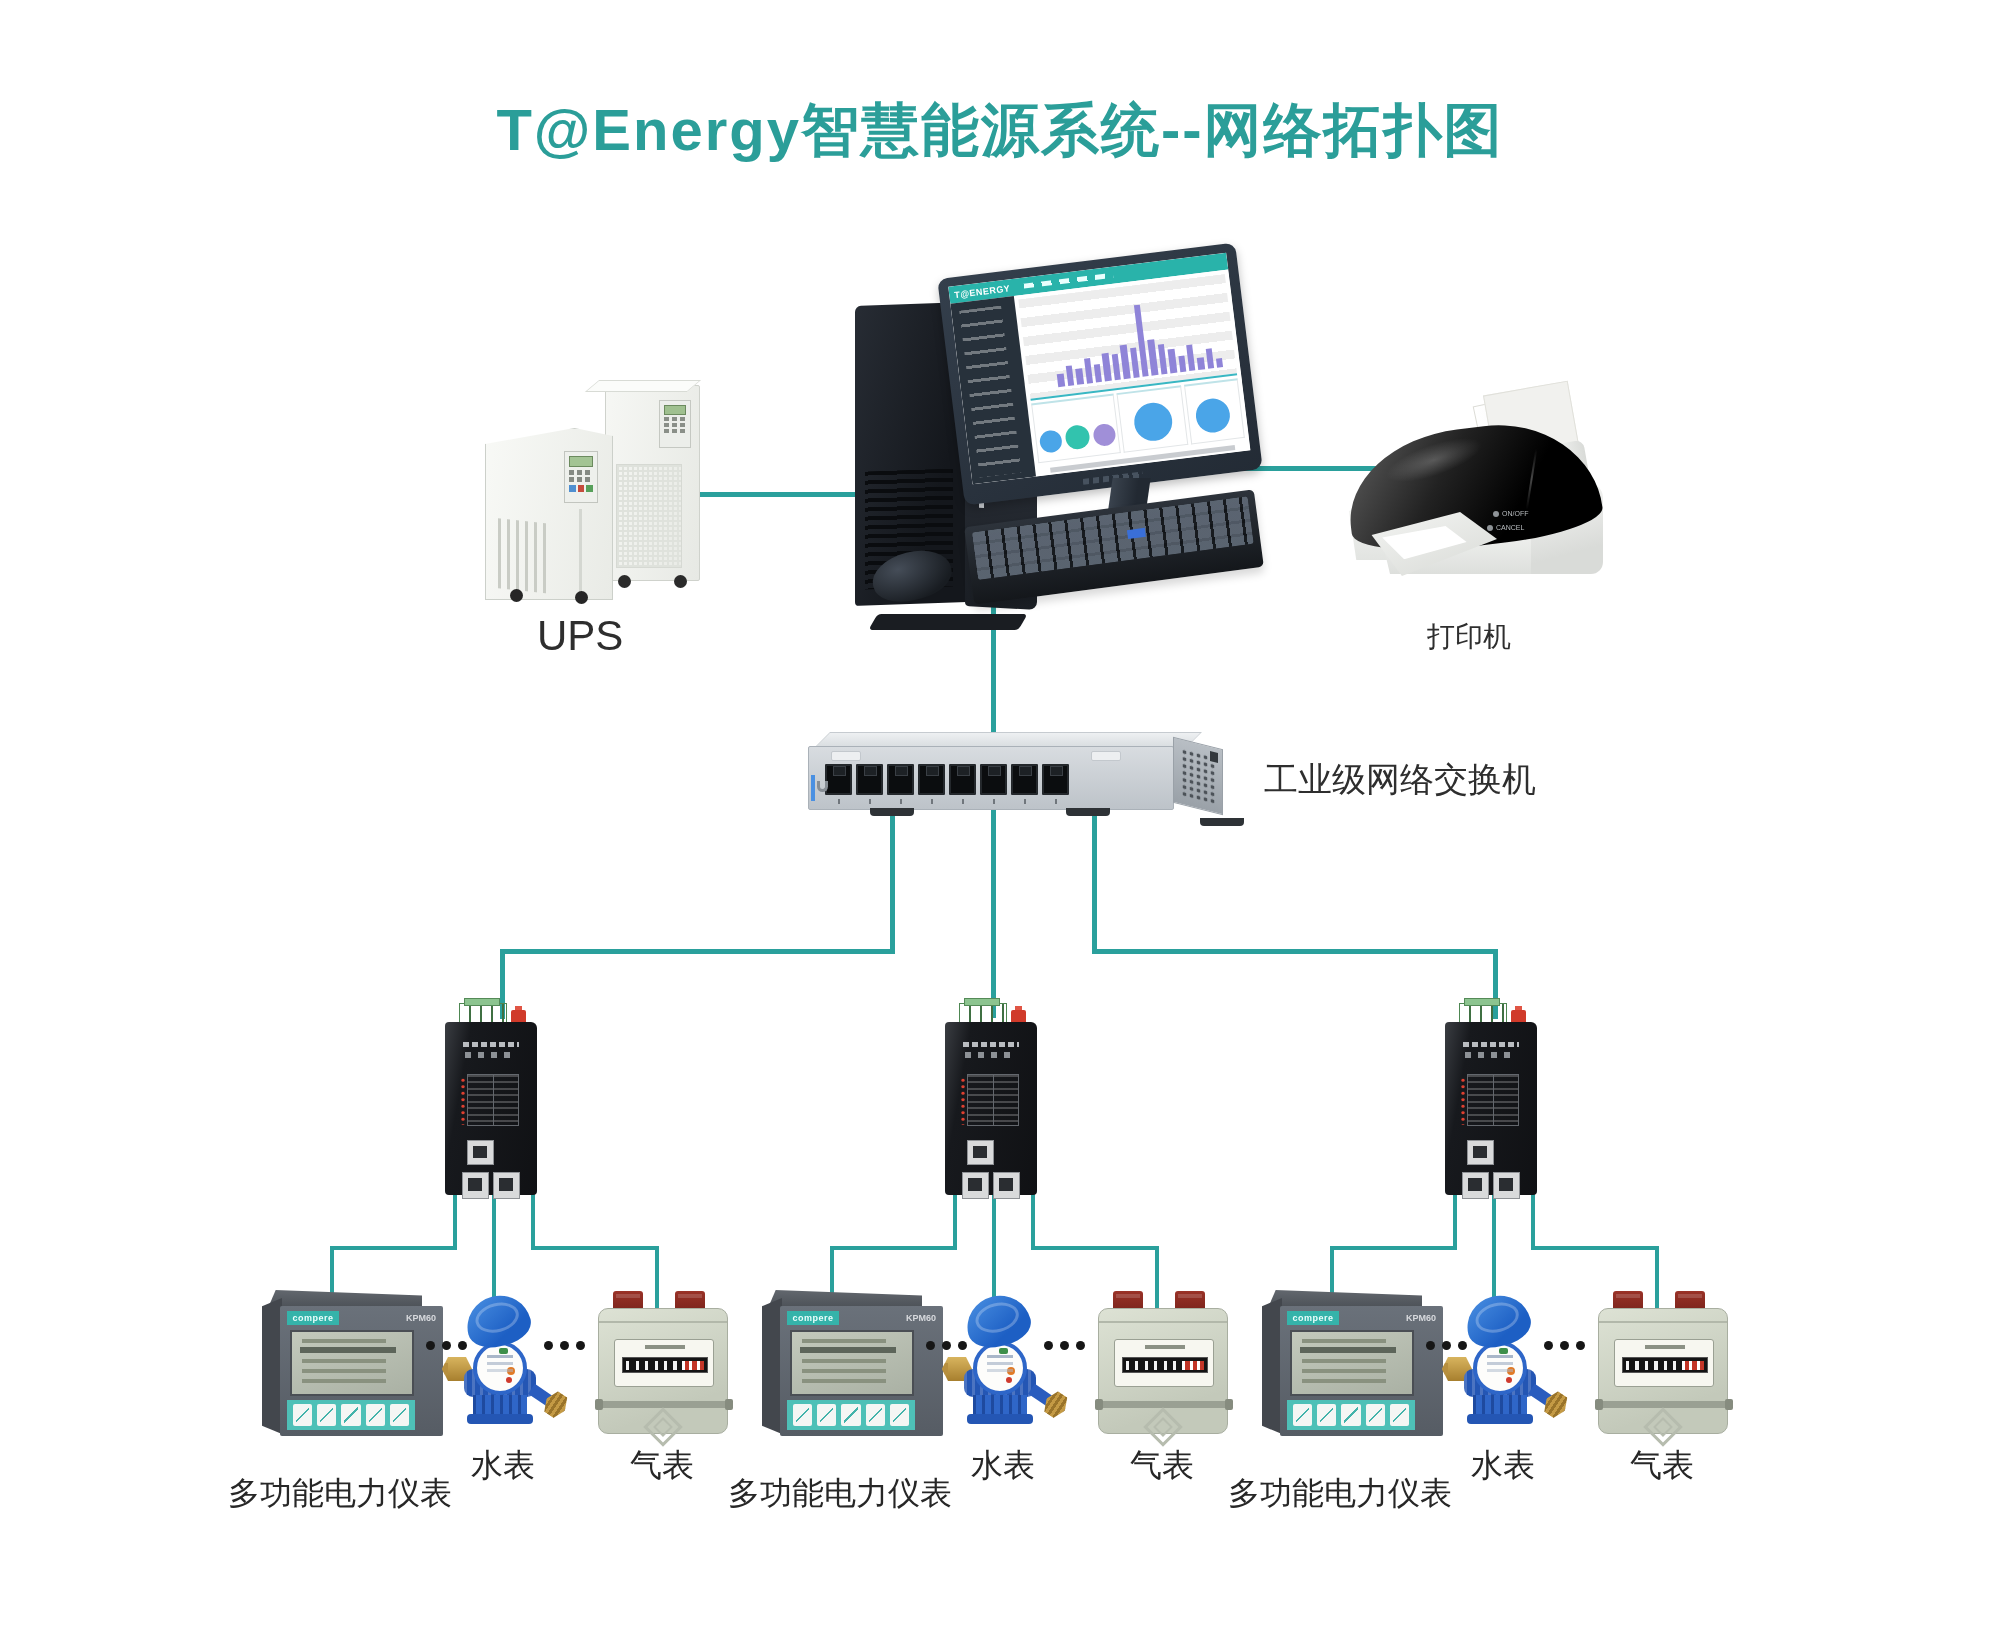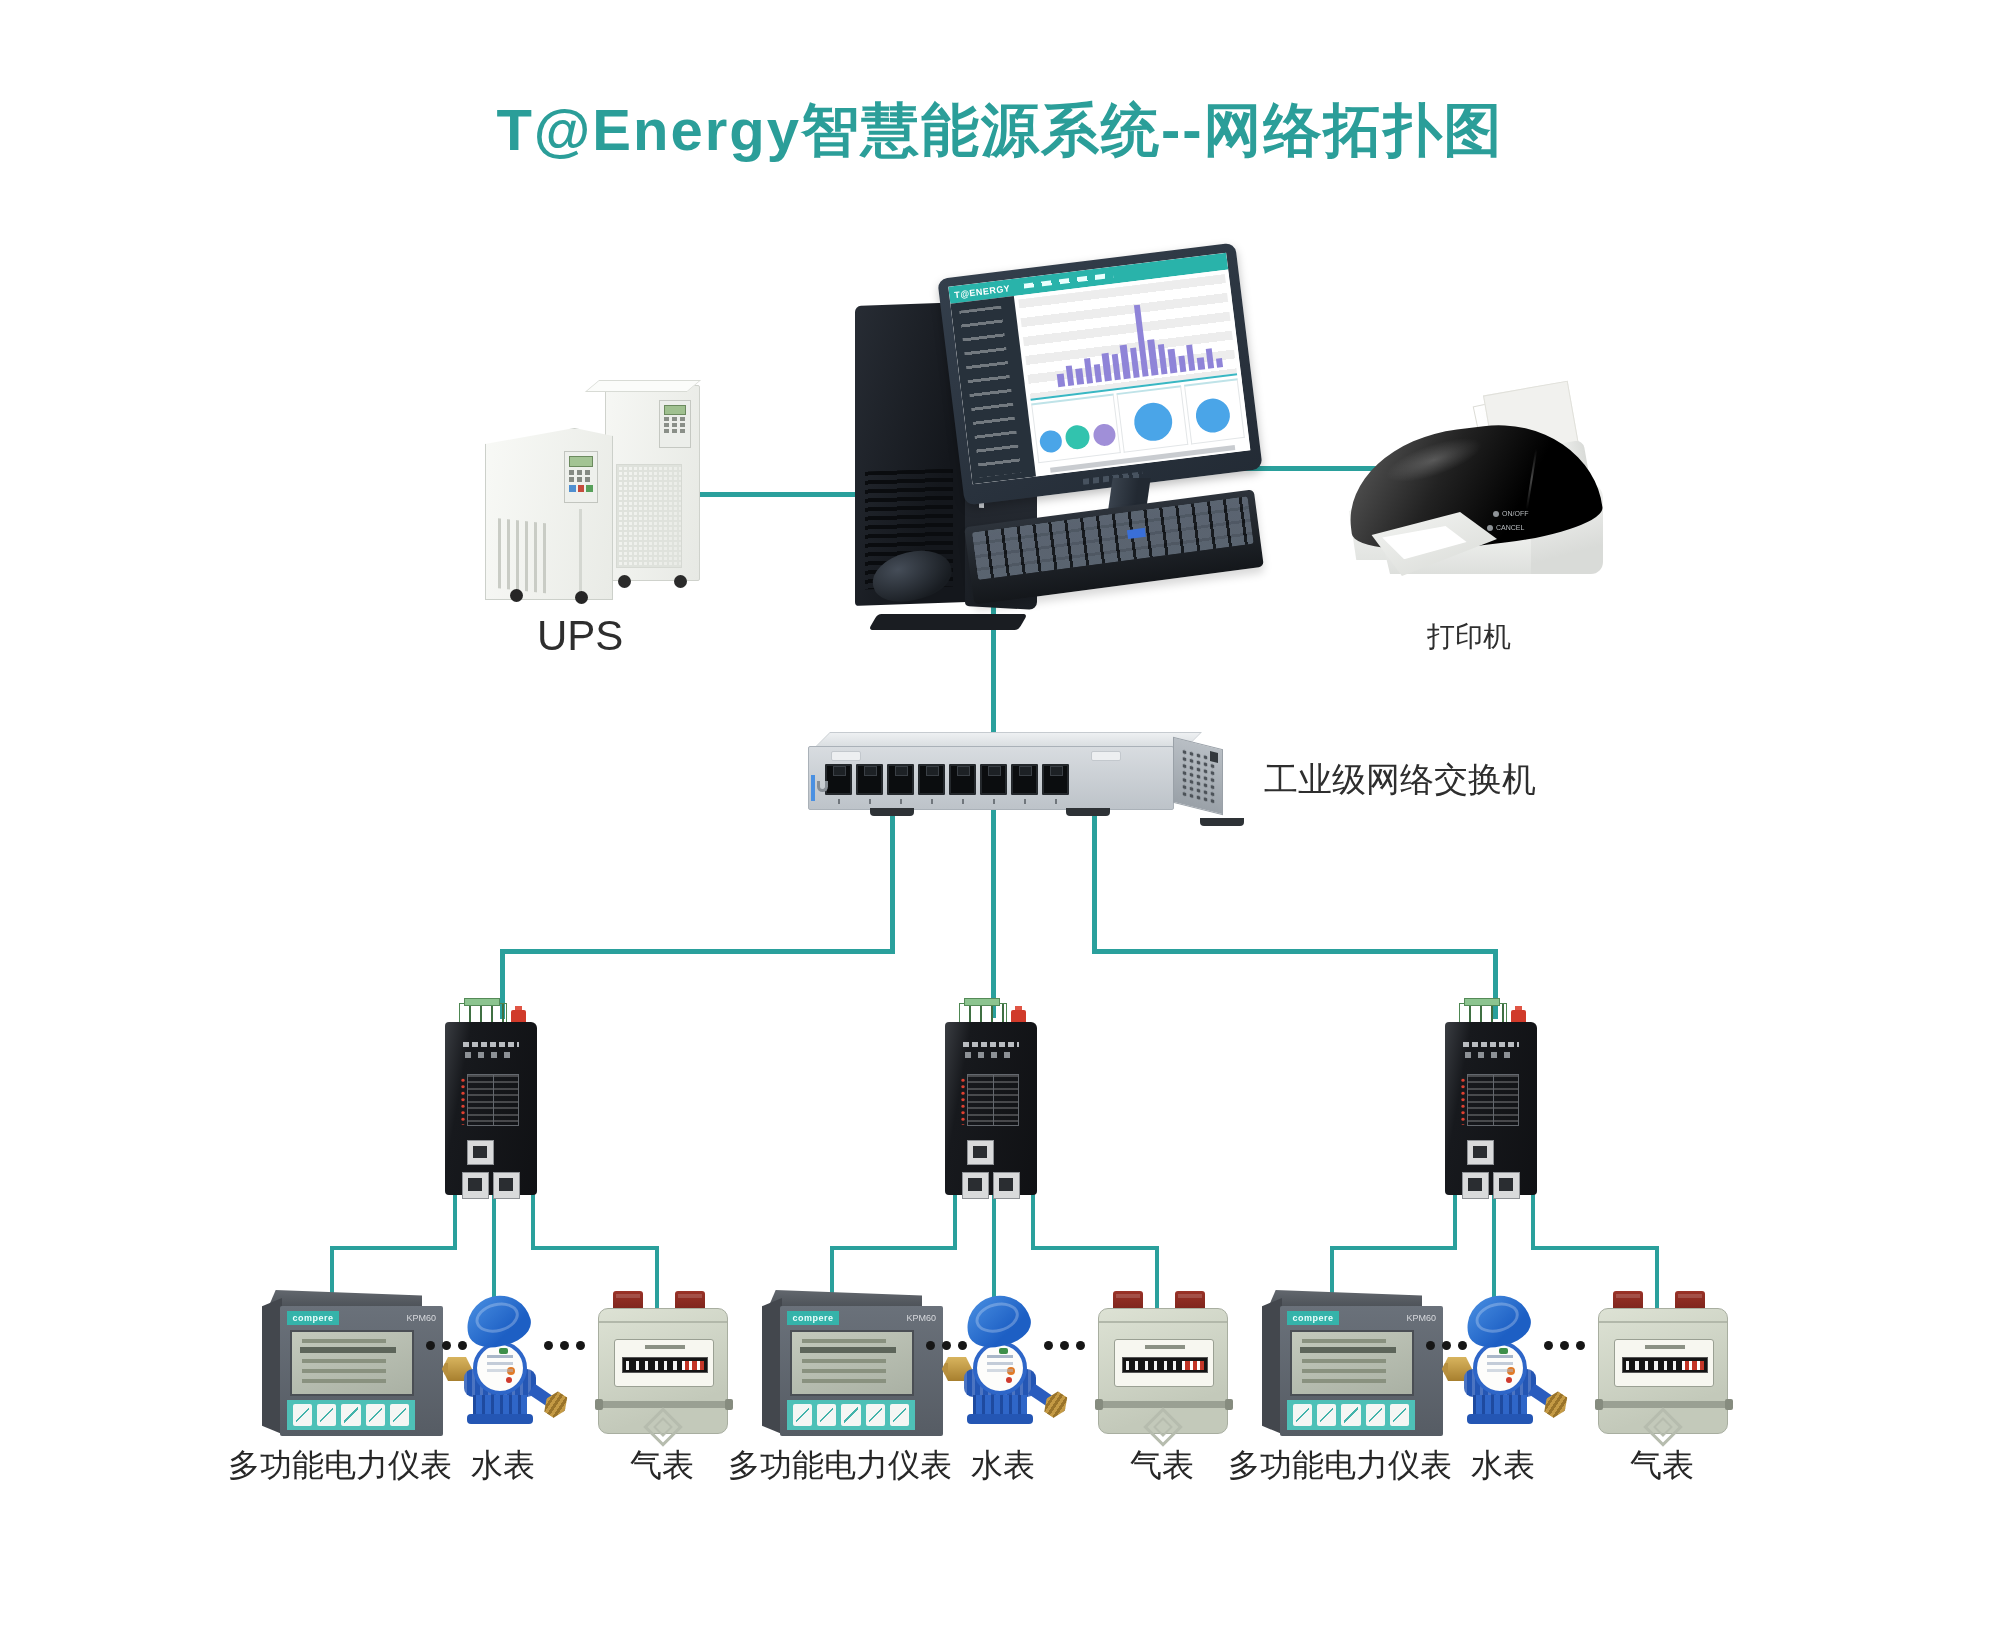--- a/index.html
+++ b/index.html
@@ -142,21 +142,21 @@
 .gateway .p2{position:absolute;left:17px;top:150px;width:58px;height:27px;display:flex;gap:4px;}
 .gateway .p2 i{flex:1;background:#d9dadb;border:1px solid #8f9296;position:relative;}
 .gateway .p2 i::before{content:"";position:absolute;left:5px;top:5px;width:14px;height:13px;background:#2a2d31;}
 
 
 .pmeter{position:absolute;left:22px;top:290px;width:160px;height:150px;}
 .pmeter .pm-top{position:absolute;left:6px;top:0;width:154px;height:18px;background:linear-gradient(180deg,#62676e,#4c5157);clip-path:polygon(5% 0,100% 30%,100% 100%,0 100%);}
 .pmeter .pm-side{position:absolute;left:0;top:8px;width:20px;height:136px;background:#43474d;clip-path:polygon(0 6%,100% 0,100% 100%,0 94%);}
 .pmeter .pm-front{position:absolute;left:18px;top:16px;width:163px;height:130px;background:linear-gradient(180deg,#6a717a,#565c64);border-radius:2px;}
 .pmeter .tag{position:absolute;left:7px;top:5px;width:52px;height:14px;background:#35b3aa;color:#eafffd;font-size:9px;font-weight:bold;text-align:center;line-height:14px;letter-spacing:.5px;}
-.pmeter .model{position:absolute;right:7px;top:7px;font-size:9px;color:#d8dade;font-weight:normal;}
+.pmeter .model{position:absolute;right:7px;top:7px;font-size:9px;color:#d8dade;font-weight:bold;}
 .pmeter .lcd{position:absolute;left:10px;top:24px;width:124px;height:66px;background:linear-gradient(160deg,#c3c9bc,#aab1a4);border:2px solid #4a4e54;}
 .pmeter .lcd::before{content:"";position:absolute;left:10px;top:7px;width:70%;height:48px;background:repeating-linear-gradient(180deg,#89917f 0 4px,transparent 4px 10px);}
 .pmeter .lcd::after{content:"";position:absolute;left:8px;top:15px;width:80%;height:6px;background:#5d655a;}
 .pmeter .btnrow{position:absolute;left:7px;bottom:6px;width:128px;height:30px;background:#4ec0b7;display:flex;gap:5px;padding:4px 6px;}
 .pmeter .btnrow i{flex:1;background:#f4f6f4;border-radius:2px;position:relative;}
 .pmeter .btnrow i::before{content:"";position:absolute;left:3px;top:3px;right:3px;bottom:3px;background:linear-gradient(135deg,transparent 45%,#43b3aa 45% 55%,transparent 55%);}
 
 
 .wmeter{position:absolute;left:200px;top:295px;width:130px;height:140px;}
 .wmeter .cap{position:absolute;left:26px;top:1px;width:64px;height:50px;background:linear-gradient(150deg,#4a90e2,#1d5fc4 70%);border-radius:50% 50% 44% 44%/62% 62% 38% 38%;transform:rotate(-14deg);}
@@ -191,21 +191,21 @@
 .gmeter .clamp::before{content:"";position:absolute;left:0;top:-2px;width:8px;height:11px;background:#868c7f;border-radius:2px;box-shadow:130px 0 0 #868c7f;}
 .gmeter .diamond{position:absolute;left:50px;top:104px;width:28px;height:28px;border:3px solid #b6bcae;transform:rotate(45deg);}
 .gmeter .diamond::before{content:"";position:absolute;inset:4px;border:2px solid #b6bcae;}
 
 
 .dots{position:absolute;top:341px;display:flex;gap:7px;}
 .dots i{width:9px;height:9px;border-radius:50%;background:#161616;}
 .dots.d1{left:186px;}
 .dots.d2{left:304px;}
 .glabel{position:absolute;top:444px;font-size:32px;color:#272727;text-align:center;white-space:nowrap;}
-.glabel.power{left:-15px;width:230px;}
+.glabel.power{left:-15px;width:230px;margin-top:28px;}
 .glabel.water{left:213px;width:100px;}
 .glabel.gas{left:372px;width:100px;}
 </style>
 </head>
 <body>
 
 <div class="page">
   <div class="title">T@Energy智慧能源系统--网络拓扑图</div>
 
   <div class="wire" style="left:695px;top:492px;width:168px;height:5px;"></div>

